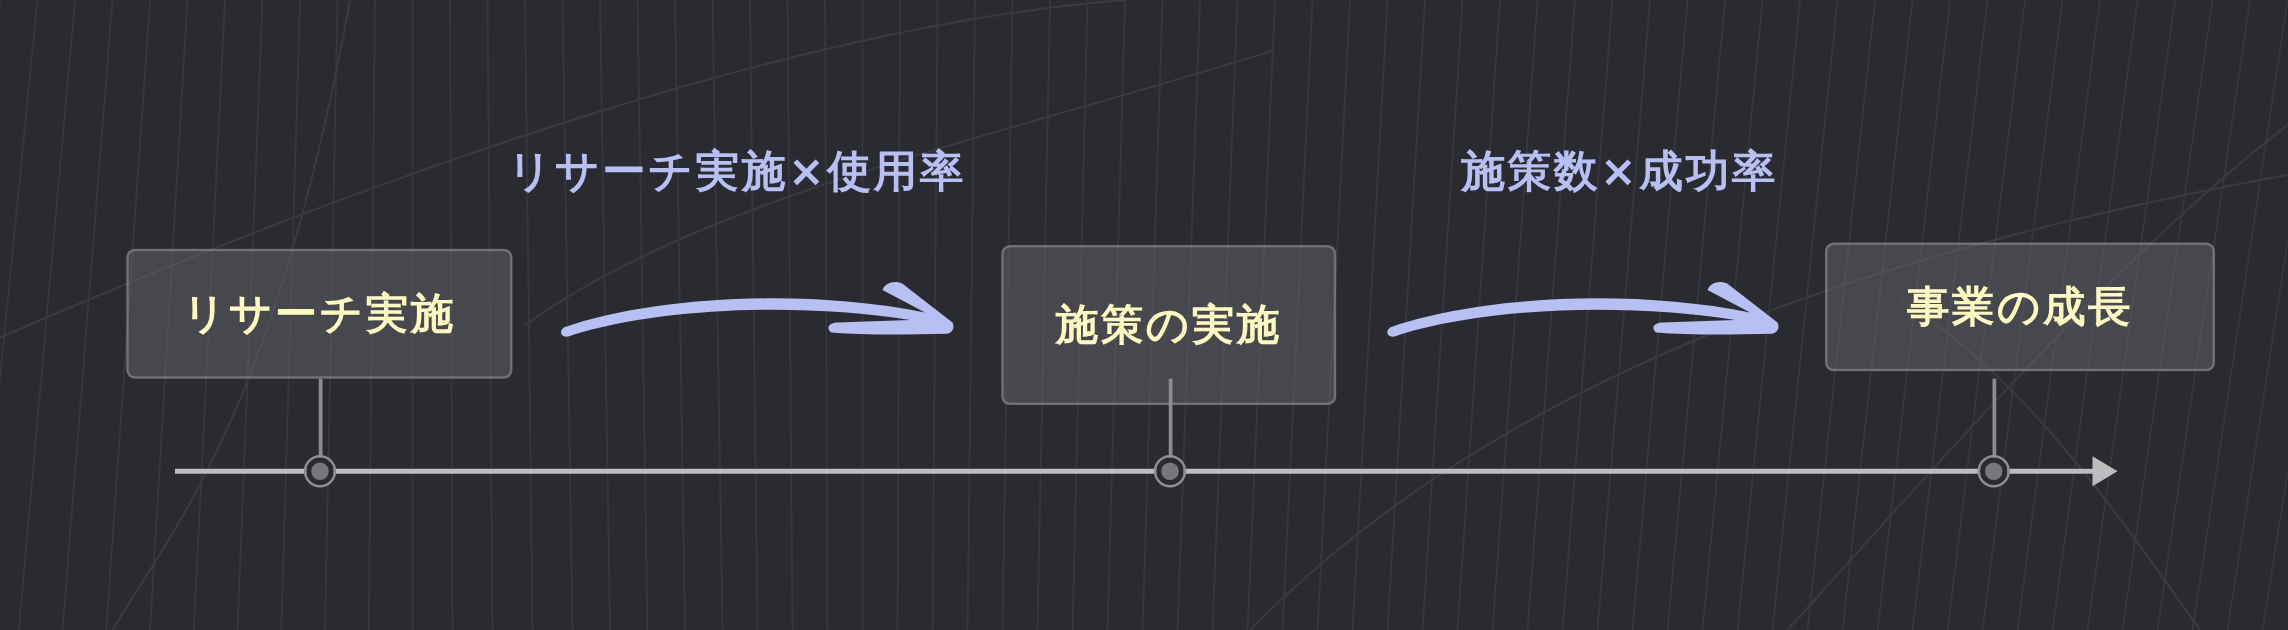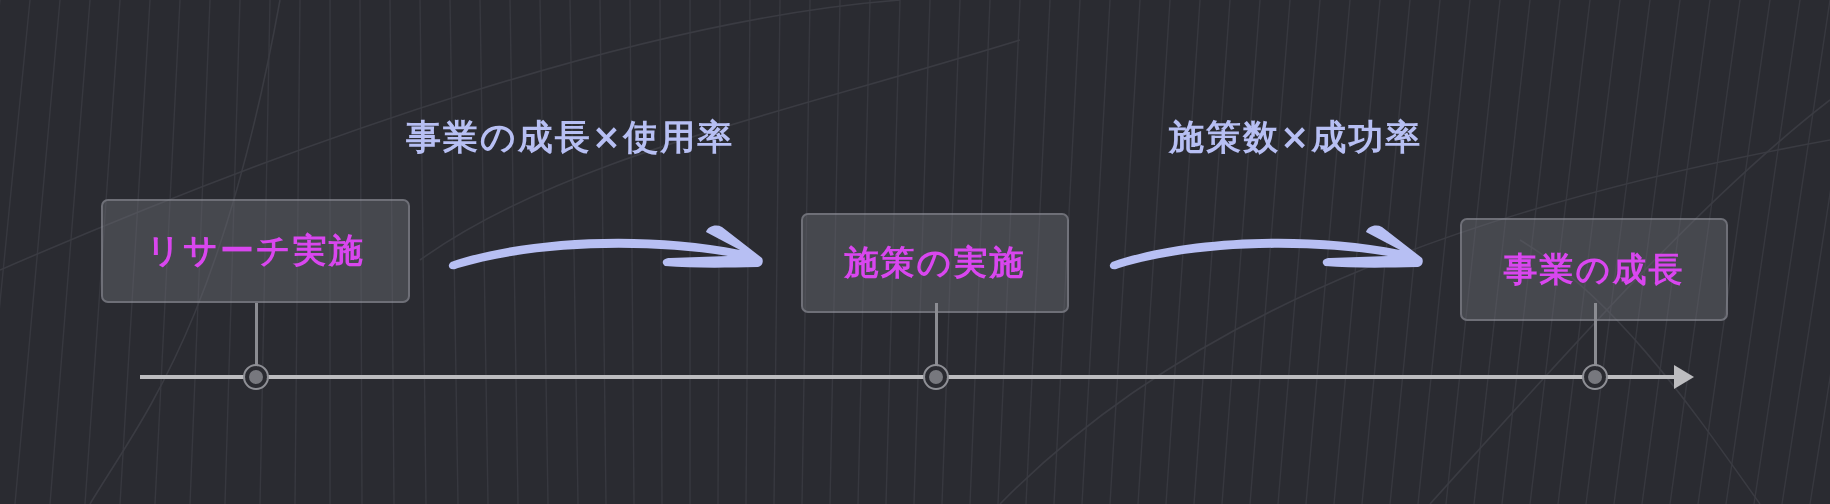--- a/index.html
+++ b/index.html
@@ -11,21 +11,21 @@
   }
   #bg { position:absolute; left:0; top:0; width:1830px; height:504px; }
   .stage { position:absolute; left:0; top:0; width:1830px; height:504px; }
   .box {
     position:absolute;
     background:rgba(110,112,120,0.42);
     border:2px solid rgba(160,162,170,0.45);
     border-radius:7px;
     box-sizing:border-box;
     display:flex; align-items:center; justify-content:center;
-    color:#d946ef; font-weight:bold; font-size:34px; letter-spacing:2px;
+    color:#fef9c3; font-weight:bold; font-size:34px; letter-spacing:2px;
   }
   .label {
     position:absolute; color:#b7bff3; font-weight:bold; font-size:35px;
     letter-spacing:2px; white-space:nowrap;
   }
   .connector { position:absolute; width:3px; background:#8b8c92; }
   .dot {
     position:absolute; width:22px; height:22px; border-radius:50%;
     background:#77787e; box-sizing:border-box;
     border:4px solid #2a2b31; outline:2px solid #8e8f95;
@@ -107,30 +107,30 @@
     <path d="M420 260 C 560 160, 760 120, 1020 40"></path>
     <path d="M0 270 C 300 140, 640 20, 900 0"></path>
     <path d="M1000 504 C 1200 300, 1500 200, 1830 140"></path>
     <path d="M1430 504 C 1560 360, 1700 200, 1830 100"></path>
     <path d="M1520 240 C 1620 300, 1700 420, 1760 504"></path>
   </g>
 </svg>
 
 <div class="stage">
 
-  <div class="label" style="left:406px; top:114px;">事業の成長×使用率</div>
+  <div class="label" style="left:406px; top:114px;">リサーチ実施×使用率</div>
   <div class="label" style="left:1124px; top:114px;margin-left:45px;">施策数×成功率</div>
 
   <div class="box" style="left:101px; top:199px; width:309px; height:104px;">
     <span>リサーチ実施</span>
   </div>
-  <div class="box" style="left:801px; top:213px; width:268px; height:100px;">
+  <div class="box" style="left:801px; top:196px; width:268px; height:128px;">
     <span>施策の実施</span>
   </div>
-  <div class="box" style="left:1460px; top:194px; width:268px; height:103px;margin-top:24px;">
+  <div class="box" style="left:1460px; top:194px; width:312px; height:103px;">
     <span>事業の成長</span>
   </div>
 
   <div class="connector" style="left:255px; top:303px; height:73px;"></div>
   <div class="connector" style="left:935px; top:303px; height:73px;"></div>
   <div class="connector" style="left:1594px; top:303px; height:73px;"></div>
 
   <svg class="overlay" width="1830" height="504" viewBox="0 0 1830 504">
     <g>
       <line x1="140" y1="377" x2="1676" y2="377" stroke="#bdbdc0" stroke-width="4"></line>

